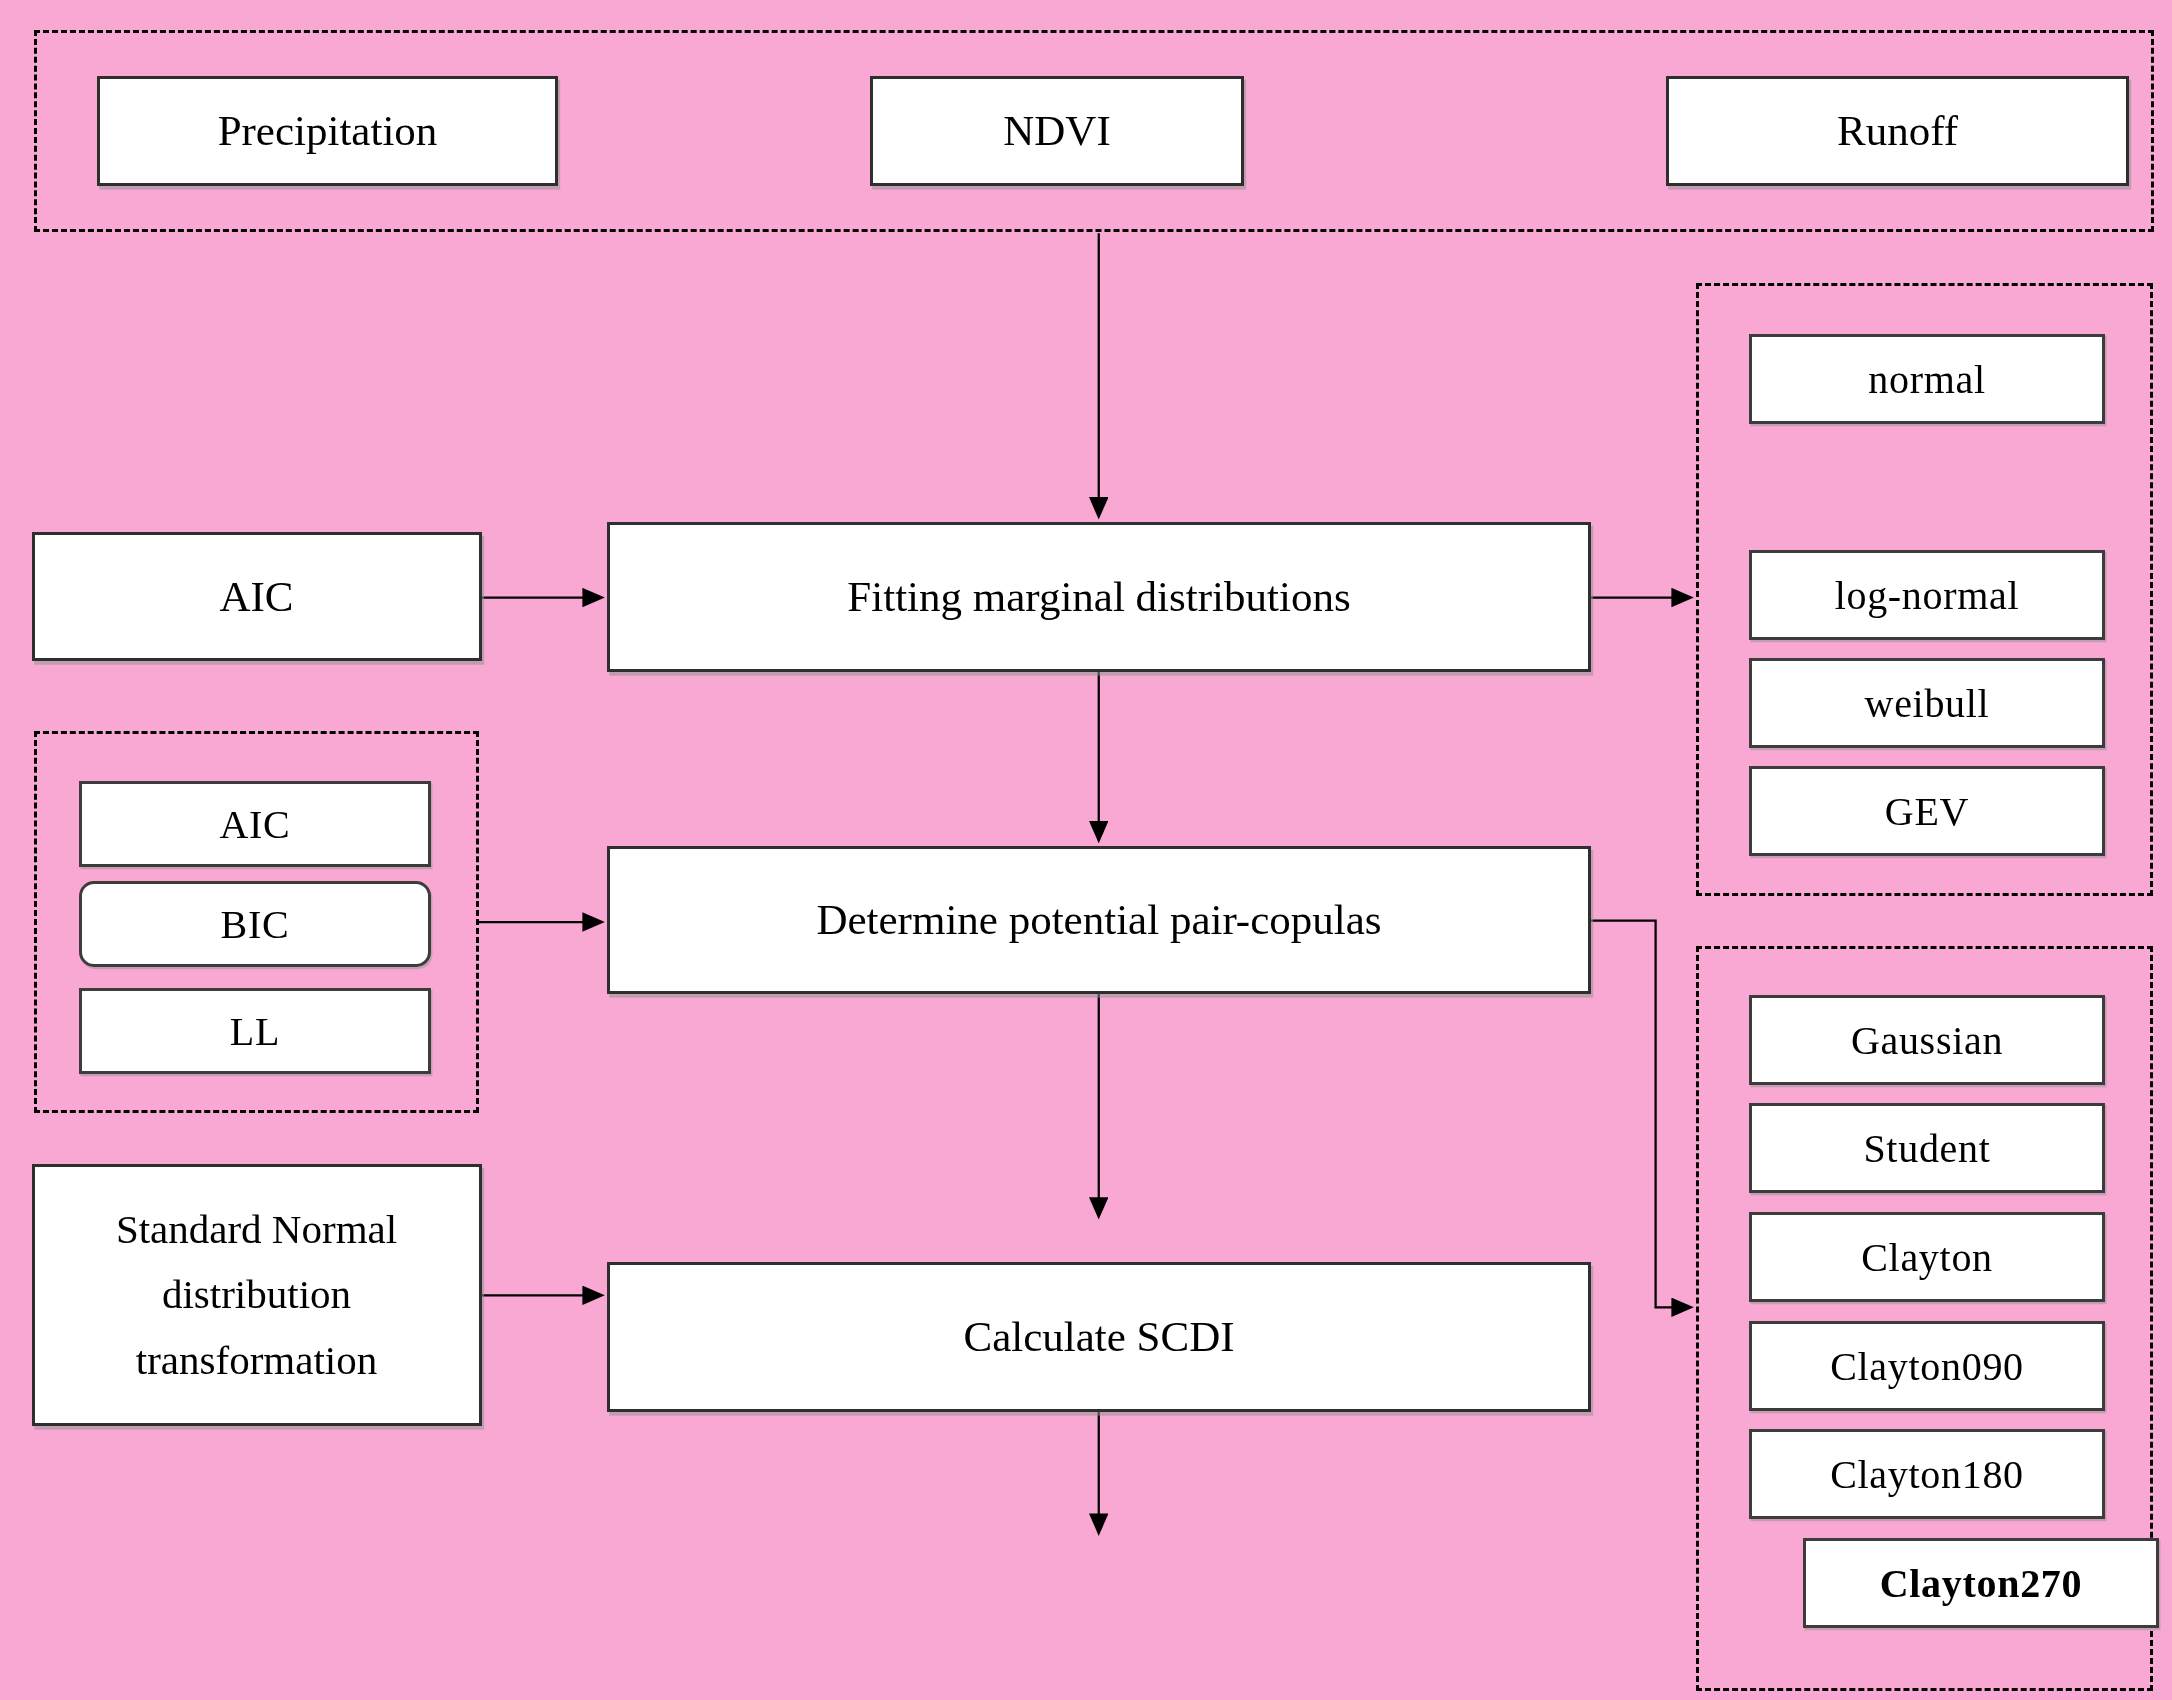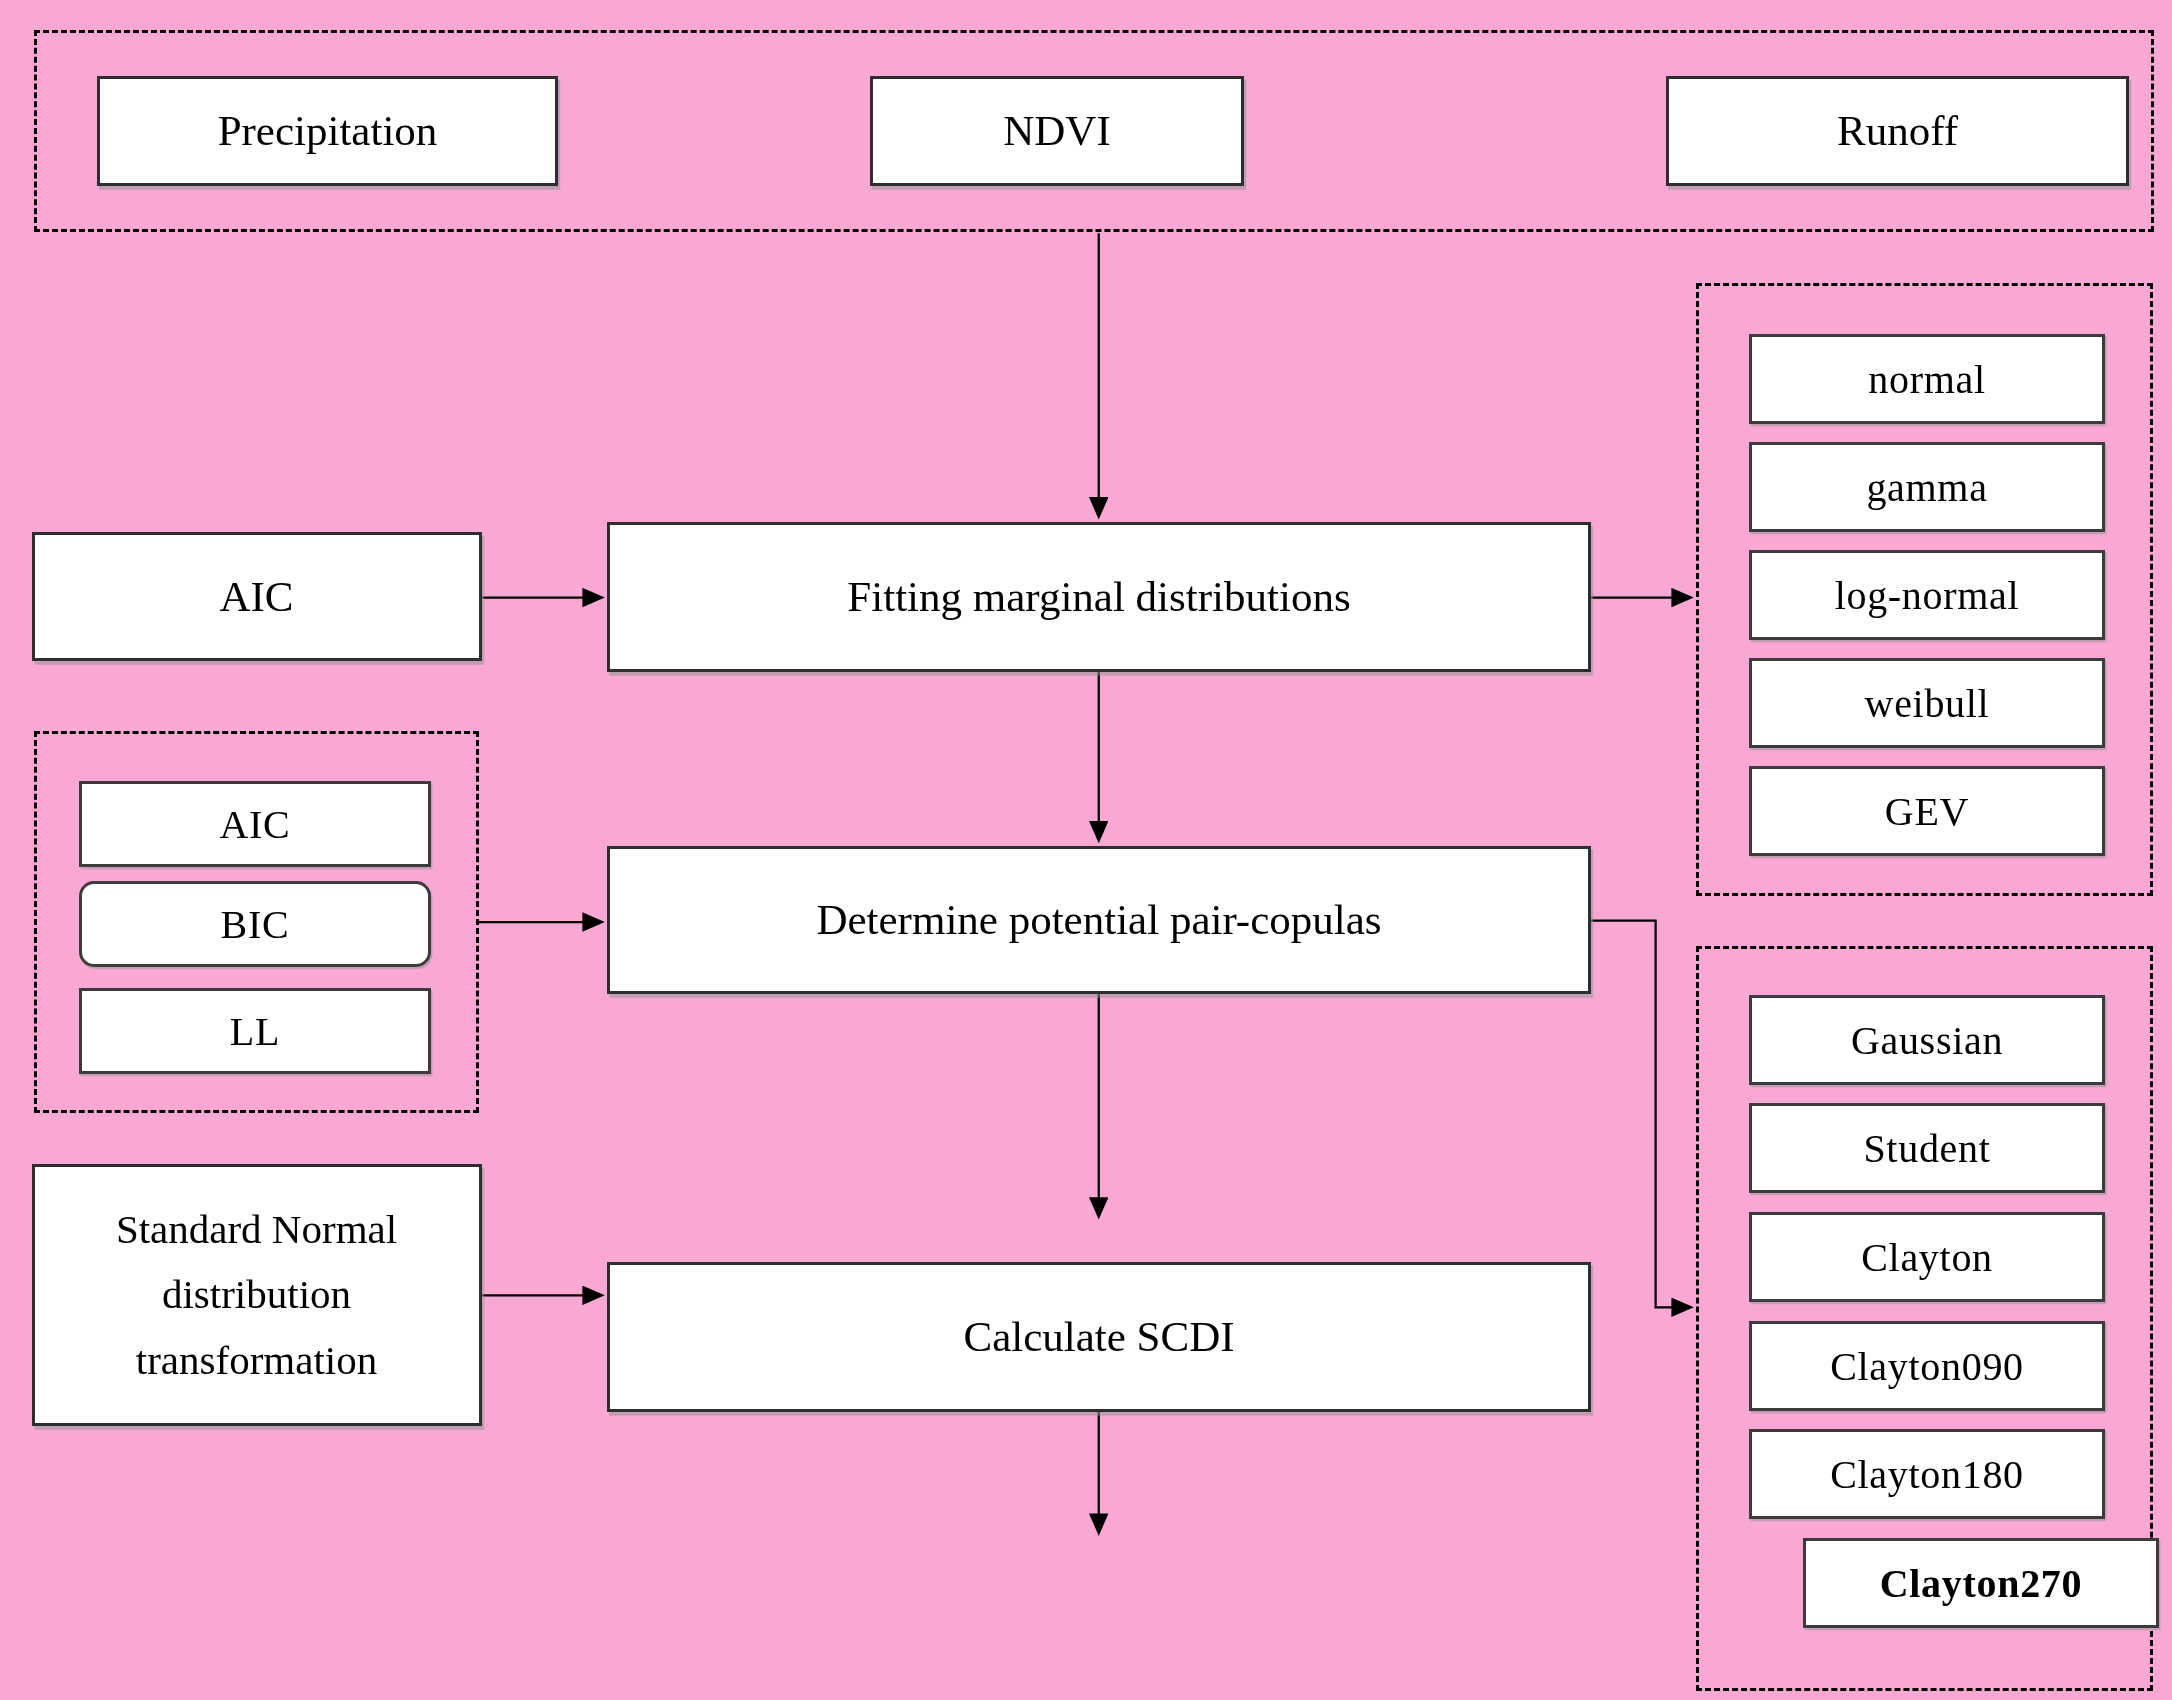--- a/index.html
+++ b/index.html
@@ -94,23 +94,20 @@
   </div>
 
   <div class="node" style="left:607px; top:522px; width:984px; height:150px;">
     <span>Fitting marginal distributions</span>
   </div>
 
   <div class="dashed-group" style="left:1696px; top:283px; width:457px; height:613px;"></div>
   <div class="item" style="left:1749px; top:334px; width:356px; height:90px;">
     <span>normal</span>
   </div>
-  <div class="item" style="left:1749px; top:442px; width:356px; height:90px;">
-    <span>gamma</span>
-  </div>
   <div class="item" style="left:1749px; top:550px; width:356px; height:90px;">
     <span>log-normal</span>
   </div>
   <div class="item" style="left:1749px; top:658px; width:356px; height:90px;">
     <span>weibull</span>
   </div>
   <div class="item" style="left:1749px; top:766px; width:356px; height:90px;">
     <span>GEV</span>
   </div>
 

